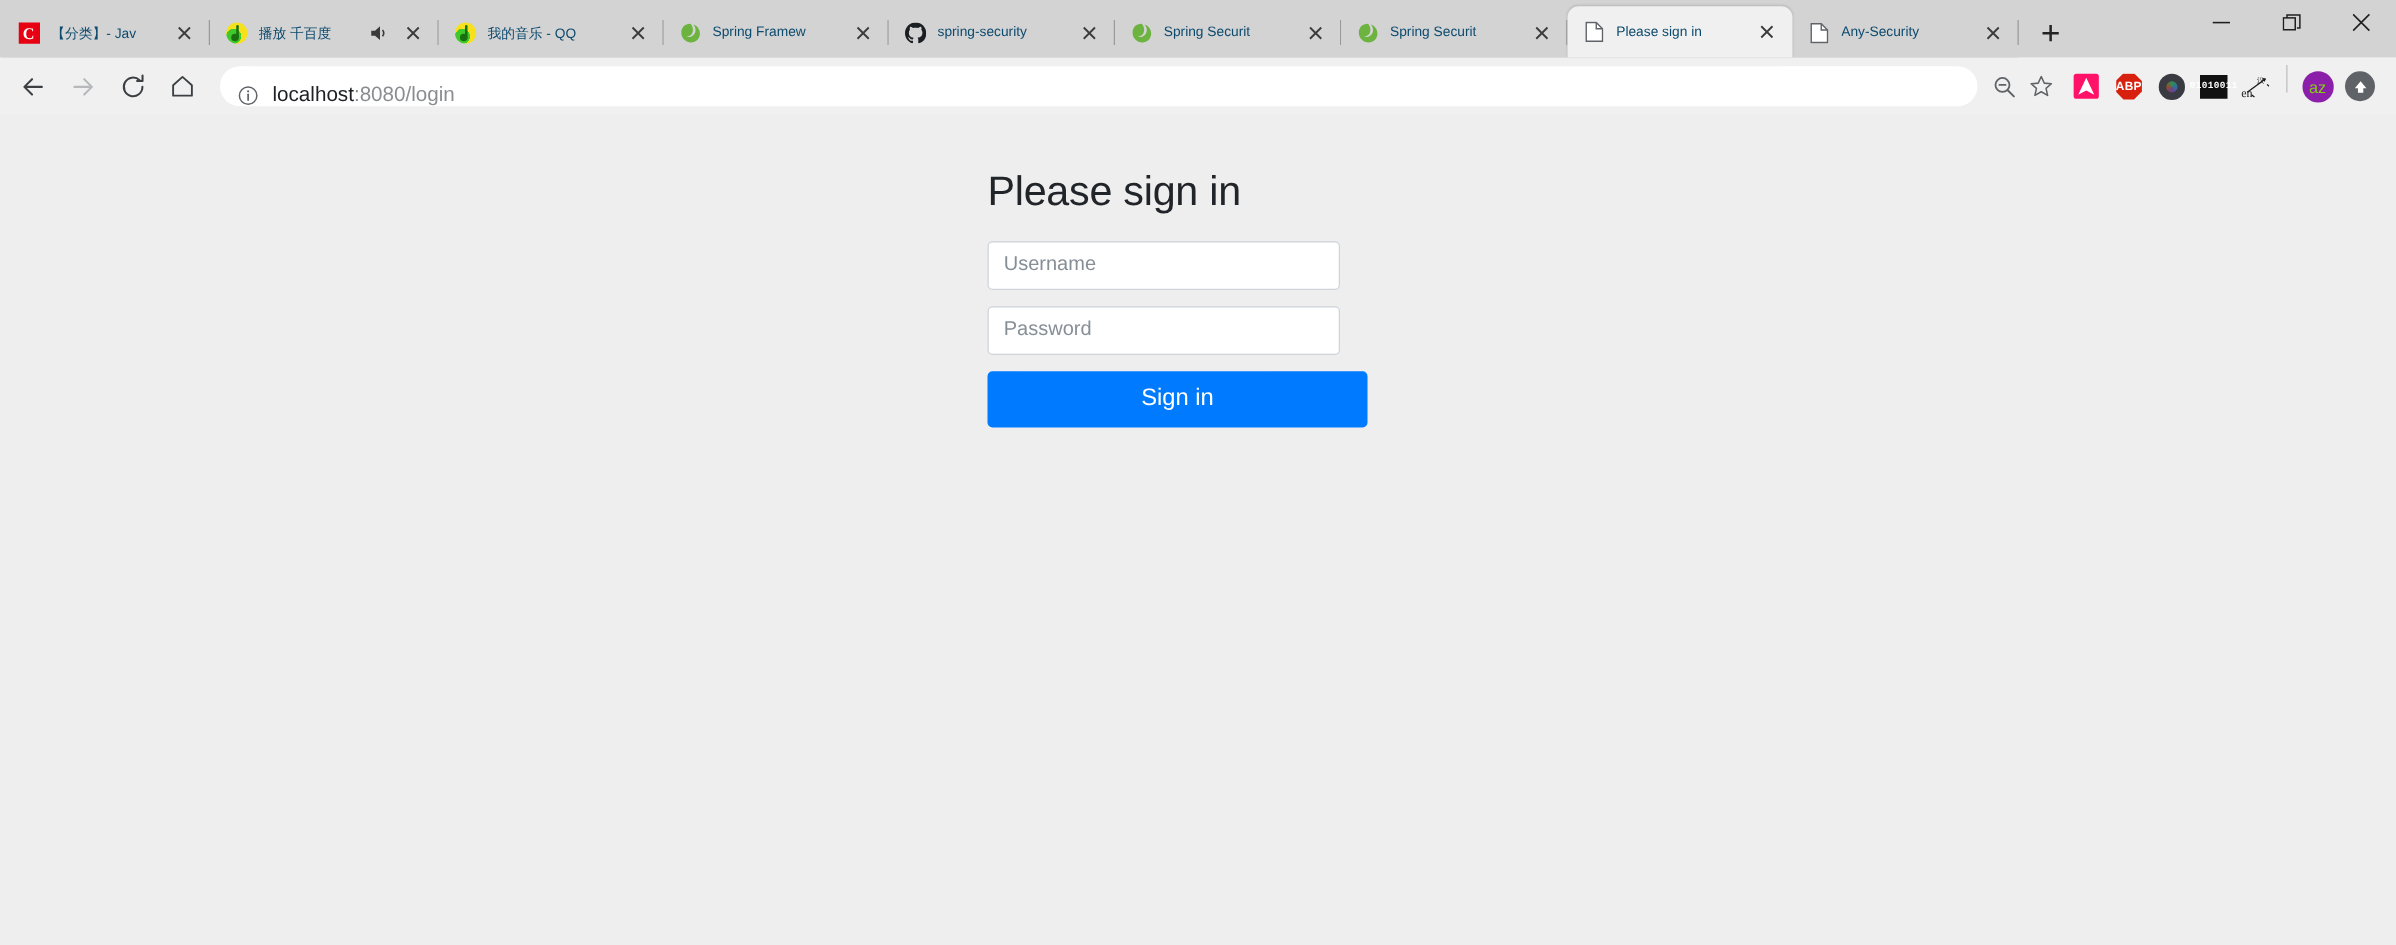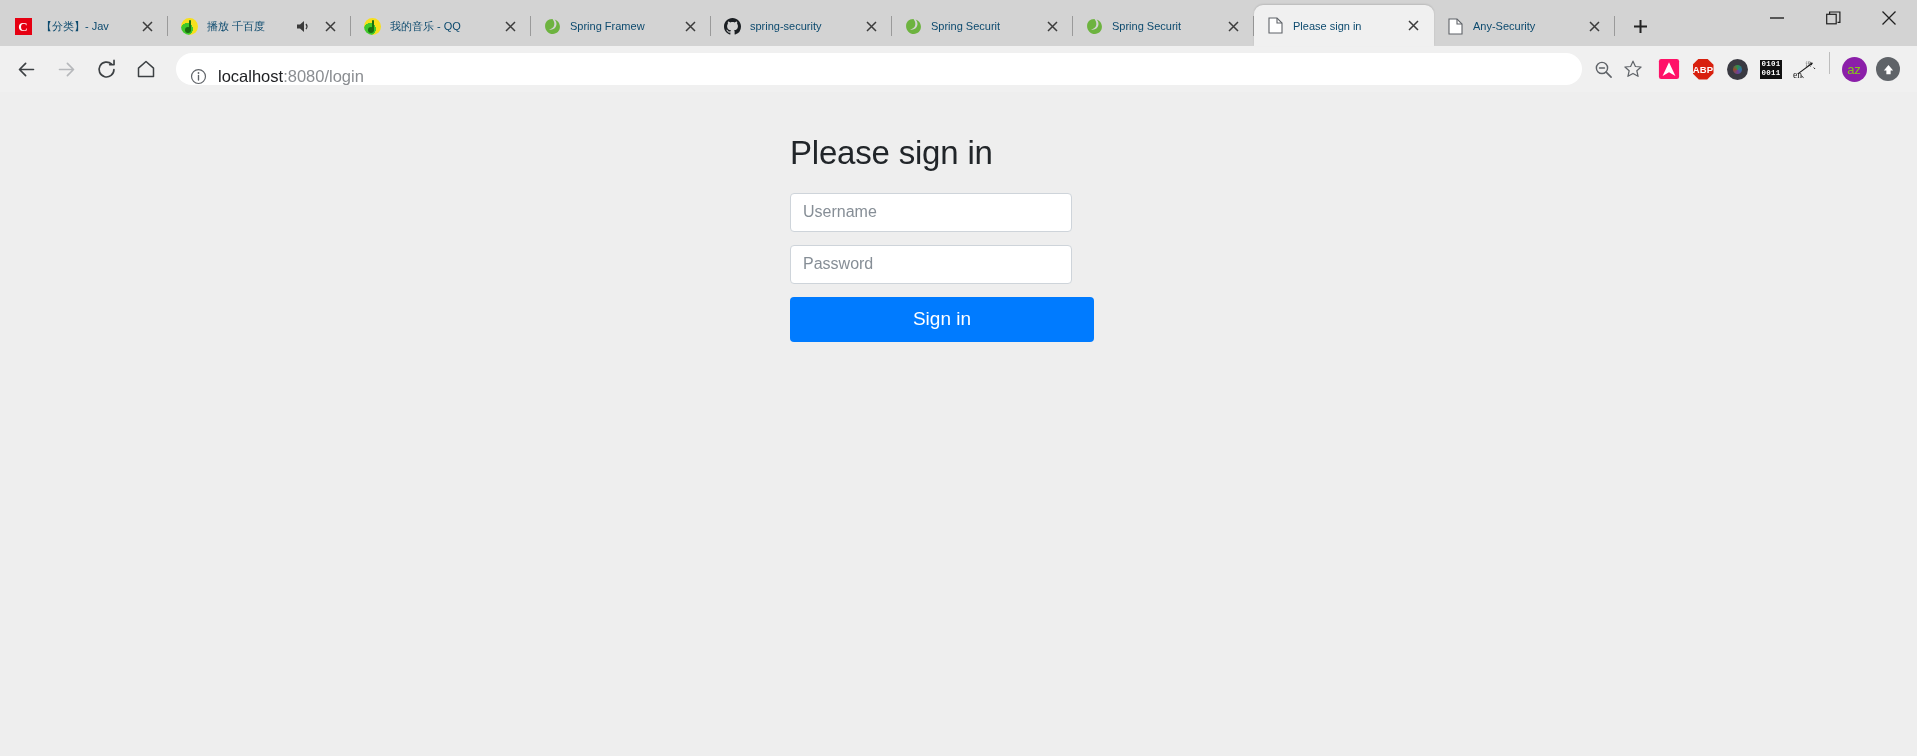--- a/index.html
+++ b/index.html
@@ -265,21 +265,21 @@
     display: block;
   }
   .ic-binary {
     width: 22px; height: 19px;
     background: #111;
     color: #fff;
     font-family: "Liberation Mono", monospace;
     font-size: 7.5px;
     line-height: 9px;
     font-weight: bold;
-    display: flex; flex-direction: column;
+    display: flex; flex-direction: row;
     align-items: center; justify-content: center;
     letter-spacing: .3px;
   }
   .ic-az {
     width: 25px; height: 25px;
     border-radius: 50%;
     background: #8b1fa9;
     color: #84cc16;
     font-size: 13px;
     display: flex; align-items: center; justify-content: center;

